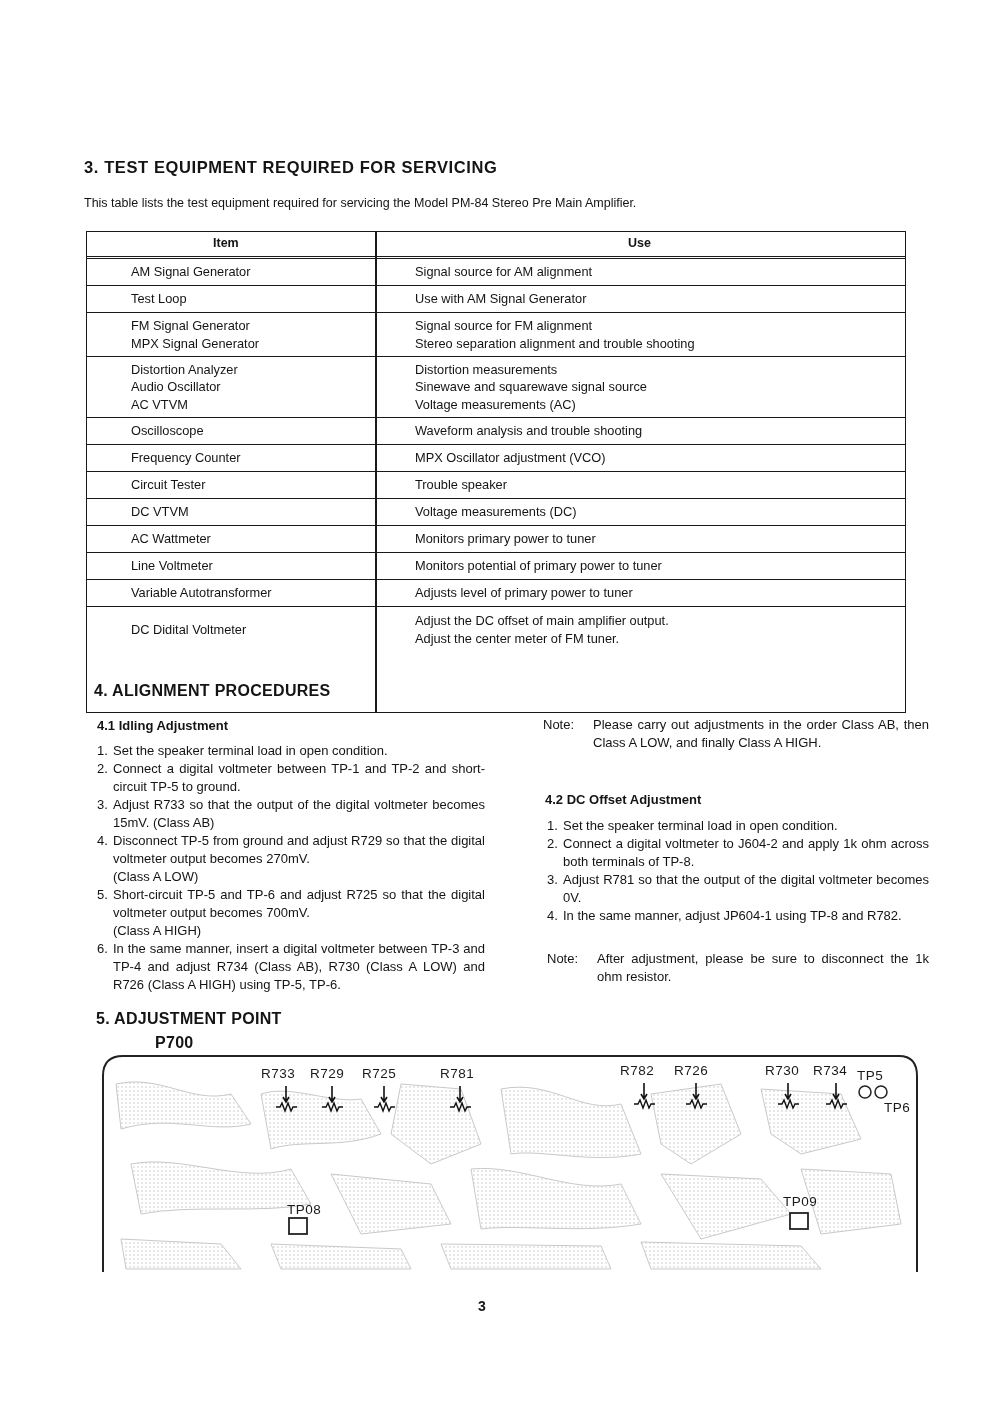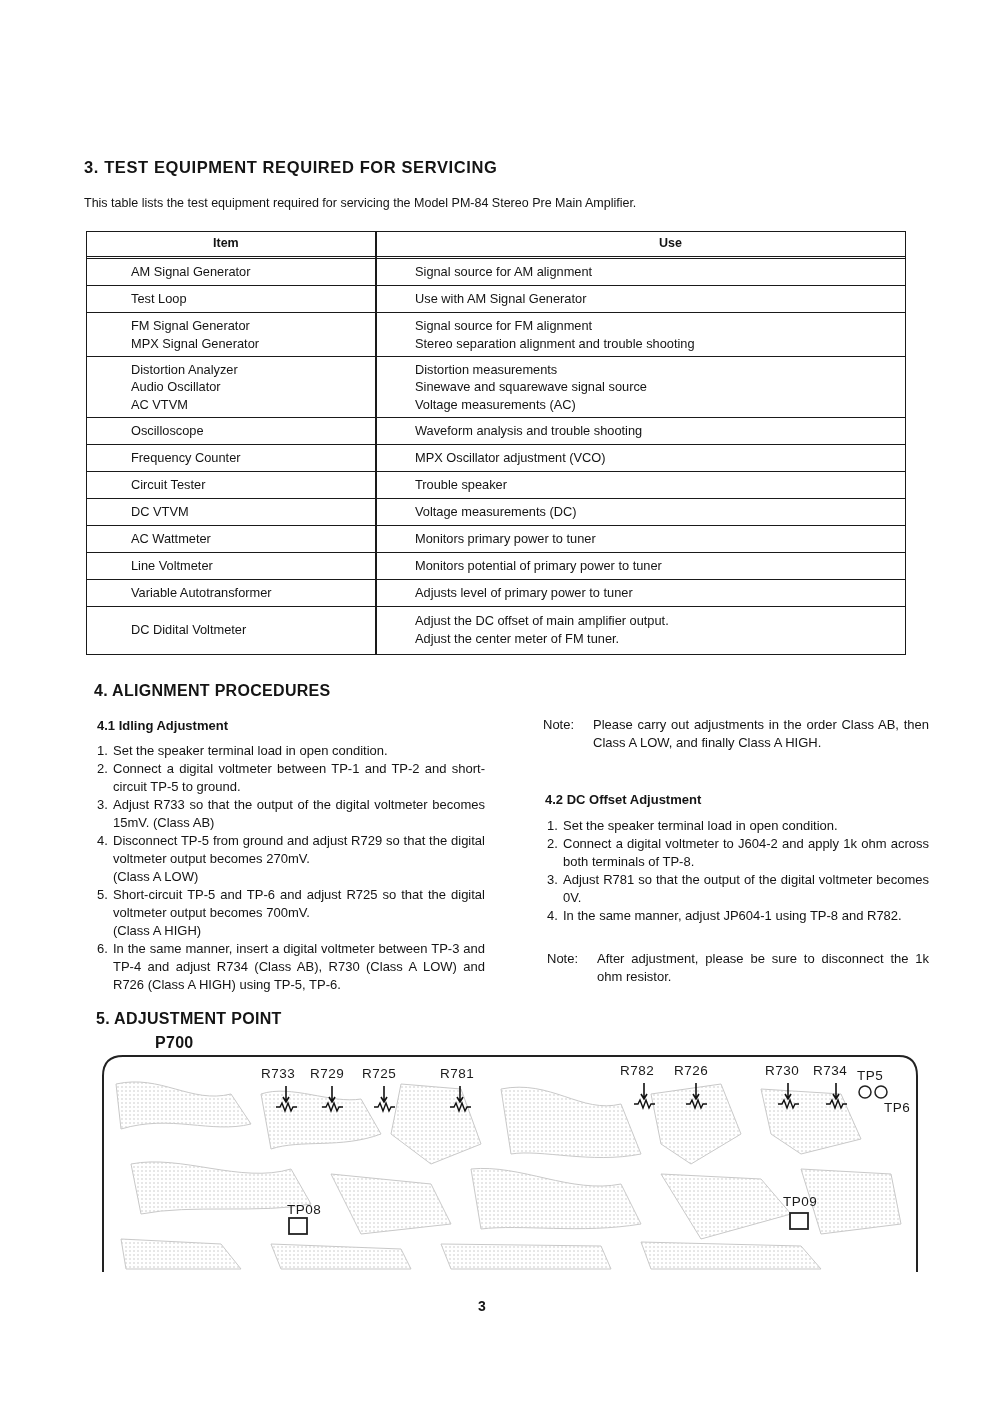--- a/index.html
+++ b/index.html
@@ -2,21 +2,21 @@
 <html><head>
 <meta charset="utf-8">
 <style>
   html, body { margin:0; padding:0; background:#ffffff; }
   body { width:992px; height:1402px; position:relative; overflow:hidden;
          font-family:"Liberation Sans", sans-serif; color:#141414; }
   .abs { position:absolute; }
   .h1 { font-weight:bold; font-size:16.5px; letter-spacing:0.6px; }
   .intro { font-size:12.5px; }
   
-  .eq-table { position:absolute; left:86px; top:231px; width:820px; height:424px;
+  .eq-table { position:absolute; left:86px; top:231px; width:820px; height:482px;
               border:1.5px solid #1a1a1a; box-sizing:border-box; }
   .eq-table .colsep { position:absolute; left:288px; top:0; bottom:0; width:1.5px; background:#1a1a1a; }
   .eq-head { position:absolute; left:0; right:0; top:0; height:24px;
              border-bottom:3px double #1a1a1a; font-weight:bold; font-size:12.5px; }
   .eq-head span { position:absolute; top:4px; }
   .eq-row { position:absolute; left:0; right:0; border-bottom:1.5px solid #1a1a1a; font-size:12.8px; box-sizing:border-box; }
   .eq-row:last-child { border-bottom:none; }
   .eq-cell { position:absolute; top:0; bottom:0; display:flex; flex-direction:column; justify-content:center; line-height:17.5px; }
   .eq-cell.item { left:44px; width:240px; }
   .eq-cell.use  { left:328px; width:480px; }
@@ -38,21 +38,21 @@
 </head>
 <body>
 
 <div class="abs h1" style="left:84px;top:158px;">3.  TEST EQUIPMENT REQUIRED FOR SERVICING</div>
 <div class="abs intro" style="left:84px;top:196px;">This table lists the test equipment required for servicing the Model PM-84 Stereo Pre Main Amplifier.</div>
 
 <div class="eq-table">
   <div class="colsep"></div>
   <div class="eq-head">
     <span style="left:126px;">Item</span>
-    <span style="left:572px;text-align:right;">Use</span>
+    <span style="left:541px;text-align:right;">Use</span>
   </div>
   <div id="eq-rows">
       <div class="eq-row" style="top: 27px; height: 27px;">
         <div class="eq-cell item">
           <span>AM Signal Generator</span>
         </div>
         <div class="eq-cell use">
           <span>Signal source for AM alignment</span>
         </div>
       </div>

